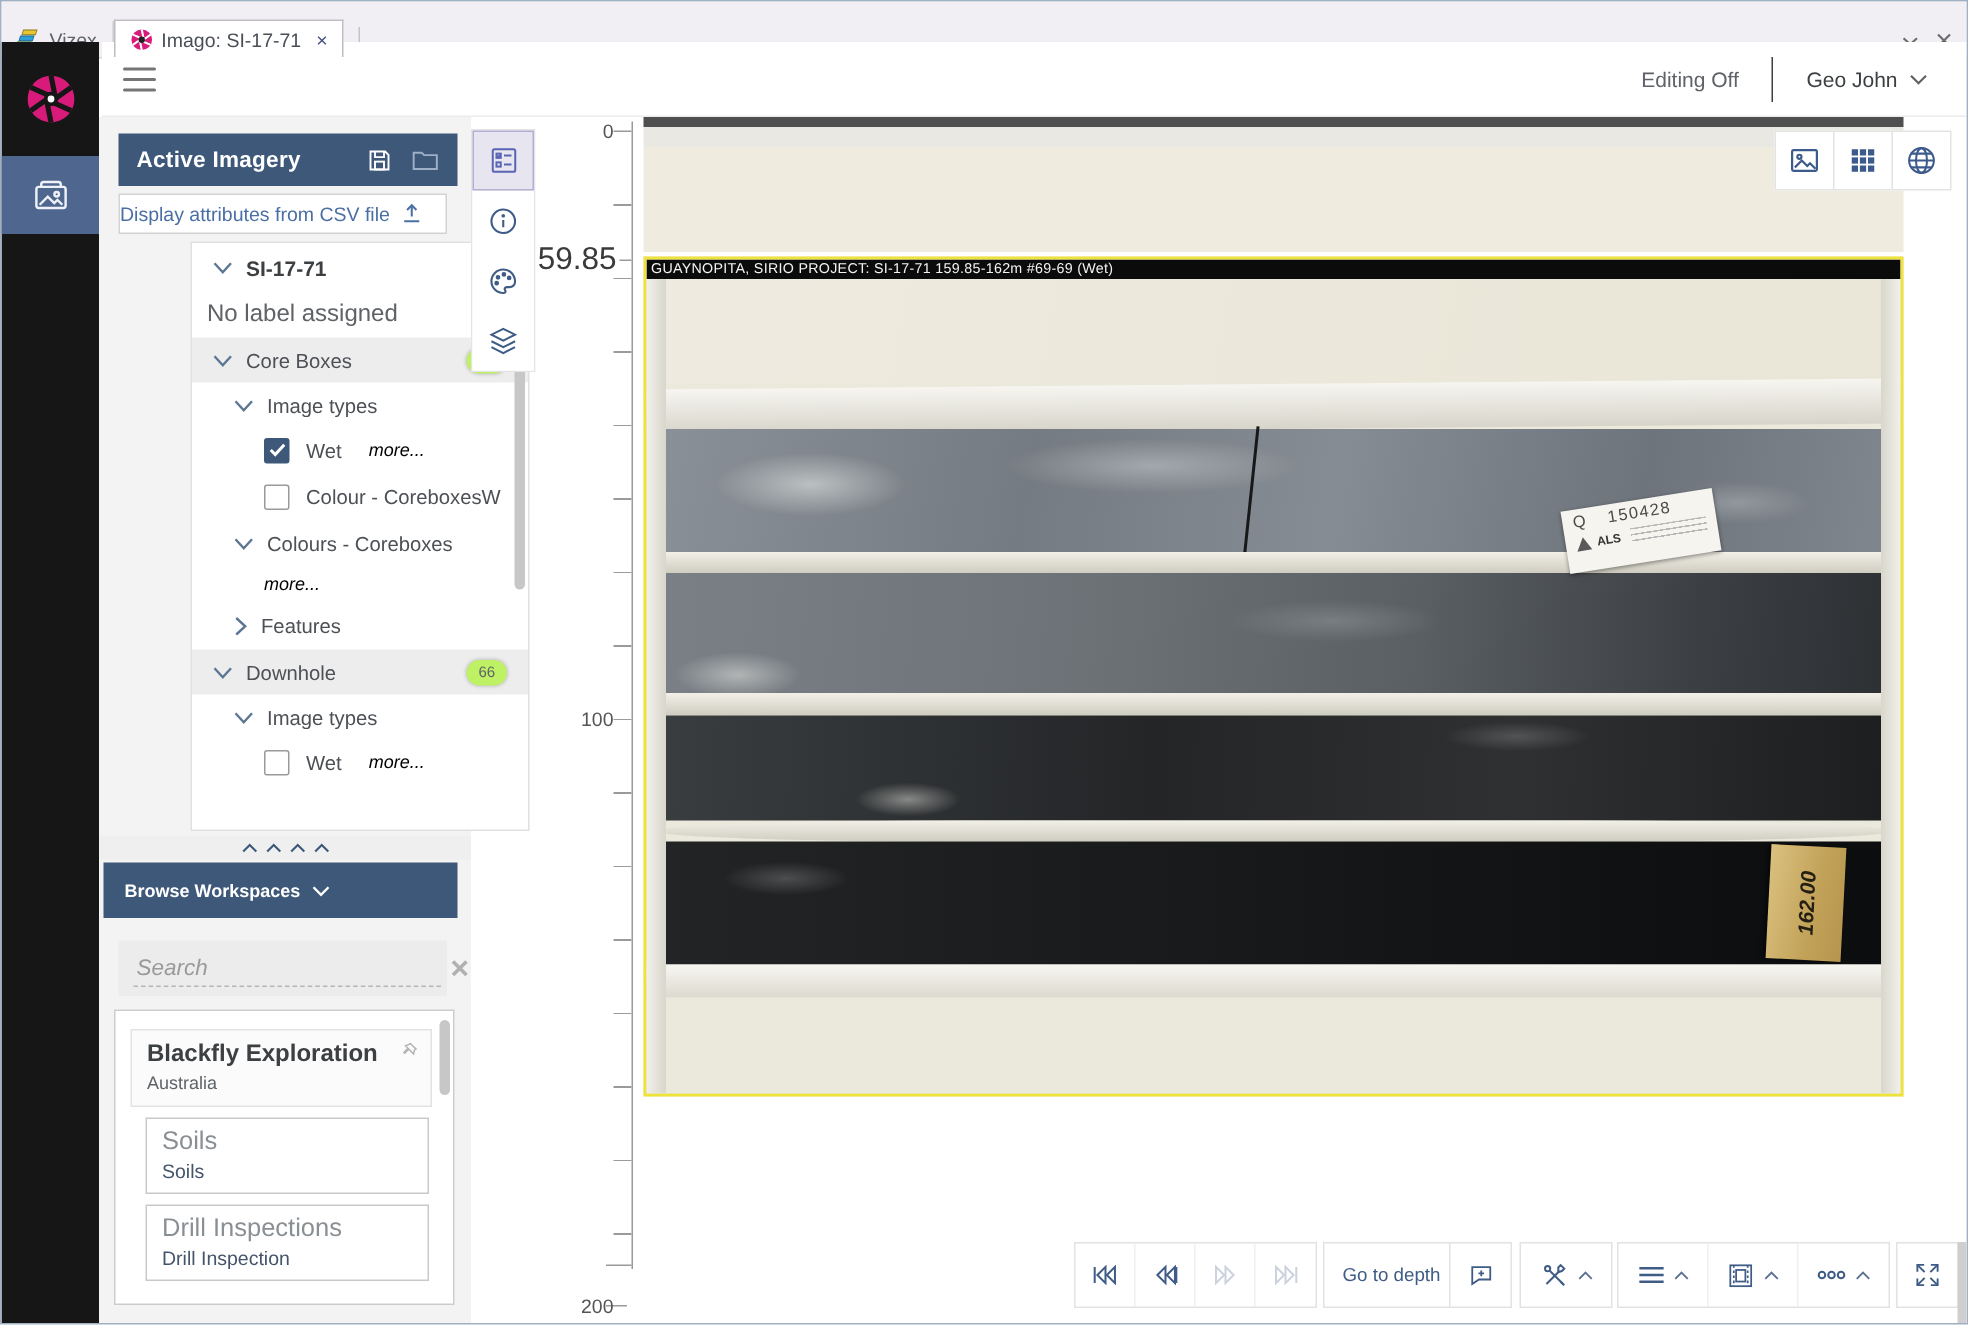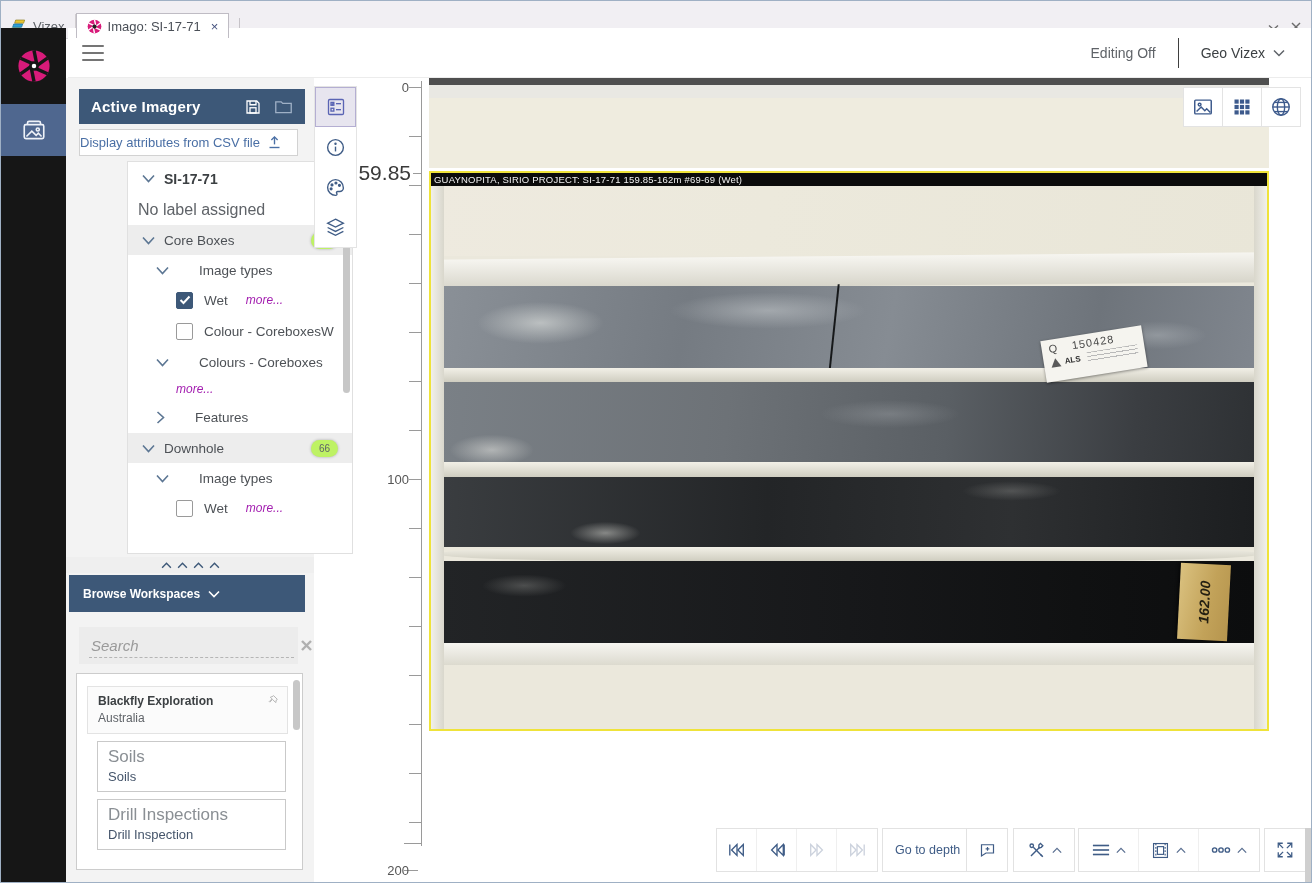--- a/index.html
+++ b/index.html
@@ -42,43 +42,43 @@
   .tree-panel { position:absolute; left:78px; top:160px; width:226px; height:393px; background:#fff; border:1px solid #e0e0e0; overflow:hidden;margin-left:48px; }
   .trow { display:flex; align-items:center; height:30px; padding-left:14px; }
   .trow .chev { flex:0 0 auto; color:#5c7693; margin-right:9px; }
   .tlabel { font-size:13.5px; color:#4d5156; white-space:nowrap; overflow:hidden; }
   .trow.root { height:33px; }
   .root-label { font-size:14px; font-weight:bold; color:#3c4043; }
   .root-close { margin-left:auto; margin-right:12px; color:#5f6368; cursor:pointer; }
   .no-label { height:30px; display:flex; align-items:center; padding-left:10px; font-size:16px; color:#5f6368; }
   .trow.group { background:#ededed; }
   .badge { margin-left:auto; margin-right:14px; min-width:27px; height:17px; border-radius:9px; background:#bef264; box-shadow:0 0 3px rgba(0,0,0,.28); font-size:10px; color:#5f6368; display:flex; align-items:center; justify-content:center; padding:0 6px; }
-  .indent1 { padding-left:28px;gap:21px; }
+  .indent1 { padding-left:28px; }
   .indent2 { padding-left:48px; }
   .cb { width:17px; height:17px; border:1px solid #9a9a9a; border-radius:2px; background:#fff; flex:0 0 auto; display:flex; align-items:center; justify-content:center; cursor:pointer; }
   .cb.checked { background:#3d5878; border-color:#3d5878; }
   .cb-label { margin-left:11px; font-size:13.5px; color:#4d5156; white-space:nowrap; overflow:hidden; }
-  .more-link { margin-left:18px; font-size:12px; font-style:italic; color:#a21caf; cursor:pointer; }
+  .more-link { margin-left:18px; font-size:12px; font-style:italic; color:#000000; cursor:pointer; }
   .more-row { height:24px; display:flex; align-items:center; }
   .vscroll { position:absolute; right:2px; width:7px; border-radius:4px; background:#c7c7c7; }
 
   .collapse-strip { position:absolute; left:65px; top:556px; width:248px; height:16px; background:#efefef; display:flex; align-items:center; justify-content:center; gap:5px; color:#3d5878; cursor:pointer; }
 
   .bw-header { left:68px; top:574px; width:236px; height:37px; padding:0 14px; cursor:pointer; }
   .bw-title { font-size:12px; font-weight:bold; }
   .bw-chev { margin-left:8px; }
 
   .search-box { position:absolute; left:78px; top:626px; width:219px; height:37px; background:#ececec; display:flex; align-items:center; padding:0 10px; }
   .search-input { flex:1; background:transparent; border:none; outline:none; border-bottom:1px dashed #b5b5b5; font-size:15px; font-style:italic; color:#555; padding:3px 2px; font-family:"Liberation Sans", sans-serif; }
   .search-input::placeholder { color:#9a9a9a; font-style:italic; }
   .search-clear { color:#b0b0b0; margin-left:6px; cursor:pointer; }
 
   .ws-panel { position:absolute; left:75px; top:672px; width:227px; height:197px; background:#fff; border:1px solid #cccccc; overflow:hidden; }
   .org-card { margin:12px 14px 6px 10px; border:1px solid #e3e3e3; background:#fbfbfb; padding:7px 10px 8px 10px; position:relative; }
-  .org-name { font-size:12px; font-weight:bold; color:#3c4043; }
+  .org-name { font-size:16px; font-weight:bold; color:#3c4043; }
   .org-region { font-size:12px; color:#5f6368; margin-top:3px; }
   .org-pin { position:absolute; right:8px; top:7px; color:#b4b4b4; cursor:pointer; }
   .proj-card { margin:7px 16px 0 20px; border:1px solid #c9c9c9; background:#fff; padding:5px 10px 7px 10px; cursor:pointer; }
   .proj-title { font-size:17px; color:#8a8f94; }
   .proj-sub { font-size:13px; color:#44546a; margin-top:2px; }
 
   
   .tool-strip { position:absolute; left:313px; top:85px; width:43px; background:#fff; border:1px solid #e4e4e4; }
   .tool-btn { width:41px; height:40px; display:flex; align-items:center; justify-content:center; color:#3f5c86; cursor:pointer; background:#fff; }
   .tool-btn.active { background:#e7e5ef; outline:1px solid #b4aed2; outline-offset:-1px; color:#5a64b4; }
@@ -237,21 +237,21 @@
   <div class="topbar">
     <div class="hamburger">
         <span></span>
         <span></span>
         <span></span>
       </div>
     <div class="topbar-right">
       <span class="editing-status">Editing Off</span>
       <span class="topbar-divider"></span>
       <span class="user-menu">
-        <span>Geo Vizex</span>
+        <span>Geo John</span>
         <svg width="12" height="8" viewBox="0 0 12 8" fill="none" stroke="#5f6368" stroke-width="1.5">
             <polyline points="1,1.5 6,6.5 11,1.5"></polyline>
           </svg>
       </span>
     </div>
   </div>
 
   <div class="leftcol"></div>
 
   <div class="panel-header ai-header">

